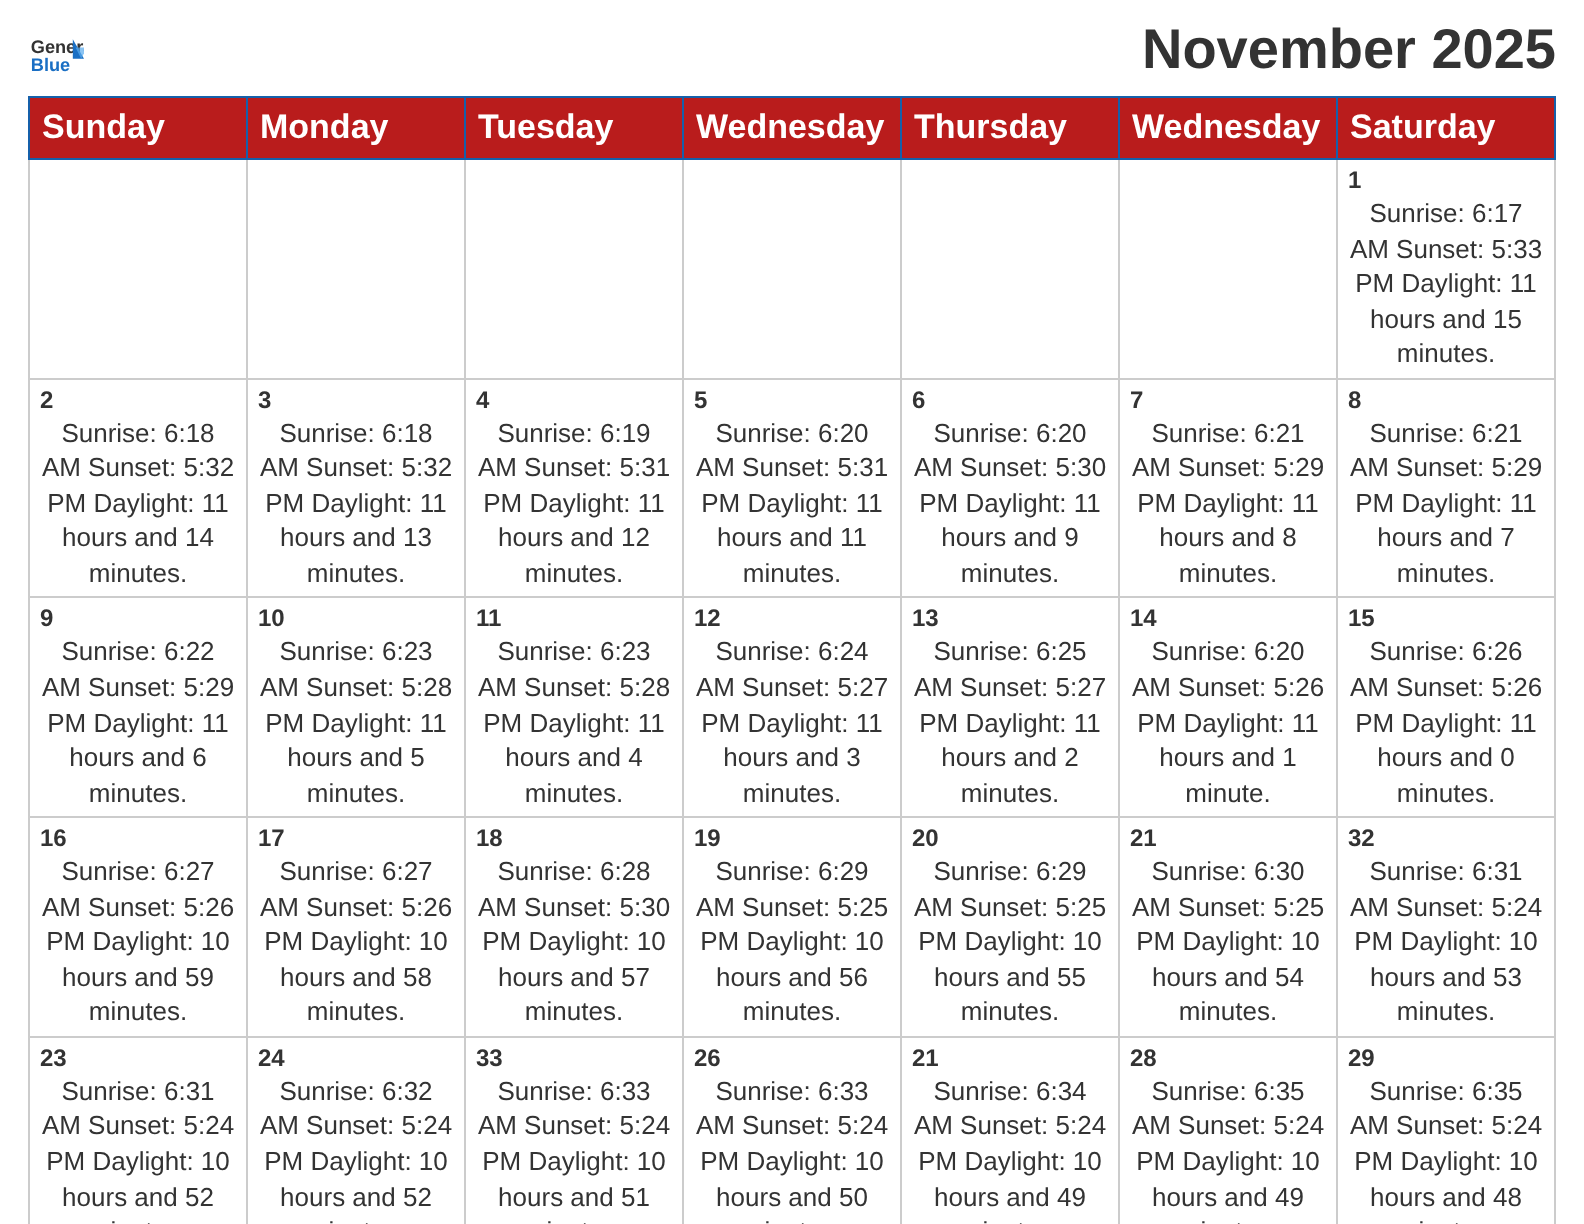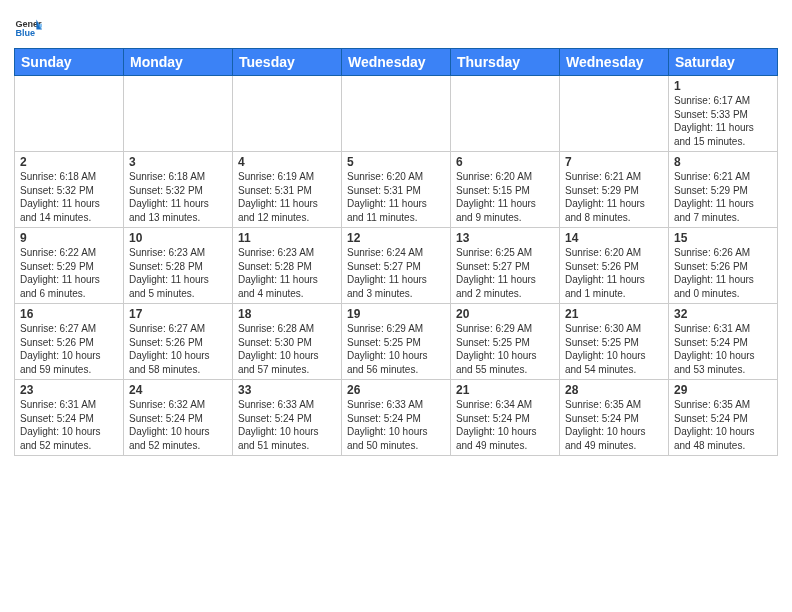--- a/index.html
+++ b/index.html
@@ -46,23 +46,23 @@
       font-size: 14px;
       color: #555;
       margin-top: 2px;
     }
     .calendar {
       width: 100%;
       border-collapse: collapse;
       border: 1px solid #ccc;
     }
     .calendar th {
-      background: #3b82f6;
+      background: #b91c1c;
       color: #fff;
-      font-size: 14px;
+      font-size: 17px;
       font-weight: bold;
       text-align: left;
       padding: 5px 6px;
       border: 1px solid #1560aa;
     }
     .calendar td {
       width: calc(100% / 7);
       vertical-align: top;
       border: 1px solid #ccc;
       padding: 3px 5px;
@@ -71,23 +71,24 @@
       height: 70px;
     }
     .day-number {
       font-size: 12px;
       font-weight: bold;
       color: #333;
       display: block;
       margin-bottom: 1px;
     }
     .day-info {
-      font-size: 10px;
+      font-size: 13px;
       color: #333;
       line-height: 1.35;
+      text-align: center;
     }
     .empty-cell {
       background: #f5f5f5;
     }
     .last-row td {
       height: 60px;
     }
   </style>
 </head>
 <body>
@@ -96,20 +97,21 @@
   <div class="header">
     <div class="logo">
       <svg class="logo-icon" viewBox="0 0 40 40">
         <text x="2" y="18" font-size="13" font-weight="bold" fill="#333" font-family="Arial">General</text>
         <text x="2" y="31" font-size="13" font-weight="bold" fill="#1a6fc4" font-family="Arial">Blue</text>
         <polygon points="32,8 40,22 32,22" fill="#1a6fc4"></polygon>
         <polygon points="34,14 42,14 38,22" fill="#5aabee" opacity="0.7"></polygon>
       </svg>
     </div>
     <div class="title-block">
+      <div class="main-title">November 2025</div>
     </div>
   </div>
 
   <table class="calendar">
     <thead>
       <tr>
         <th>Sunday</th>
         <th>Monday</th>
         <th>Tuesday</th>
         <th>Wednesday</th>
@@ -159,21 +161,21 @@
           <td>
             <span class="day-number">5</span>
             <div class="day-info">Sunrise: 6:20 AM
 Sunset: 5:31 PM
 Daylight: 11 hours
 and 11 minutes.</div>
           </td>
           <td>
             <span class="day-number">6</span>
             <div class="day-info">Sunrise: 6:20 AM
-Sunset: 5:15 PM
+Sunset: 5:30 PM
 Daylight: 11 hours
 and 9 minutes.</div>
           </td>
           <td>
             <span class="day-number">7</span>
             <div class="day-info">Sunrise: 6:21 AM
 Sunset: 5:29 PM
 Daylight: 11 hours
 and 8 minutes.</div>
           </td>

